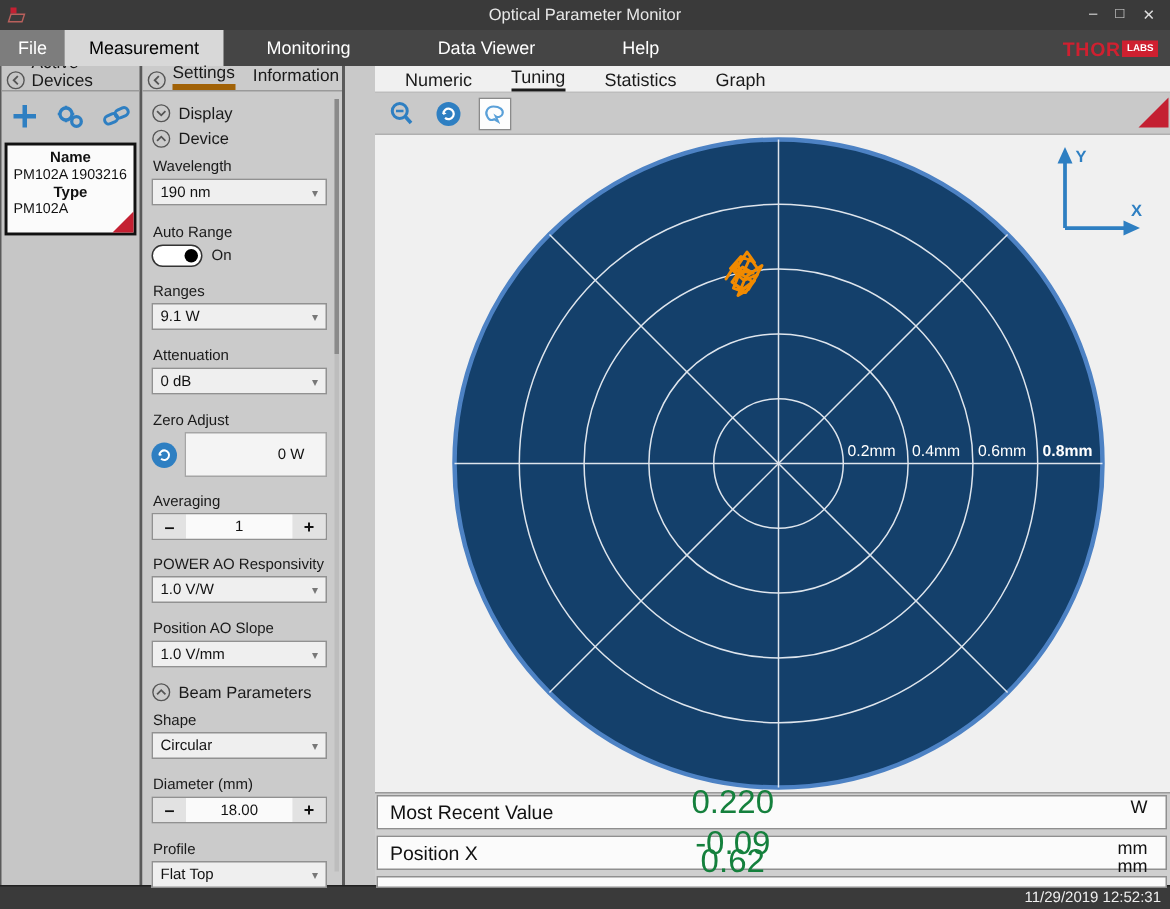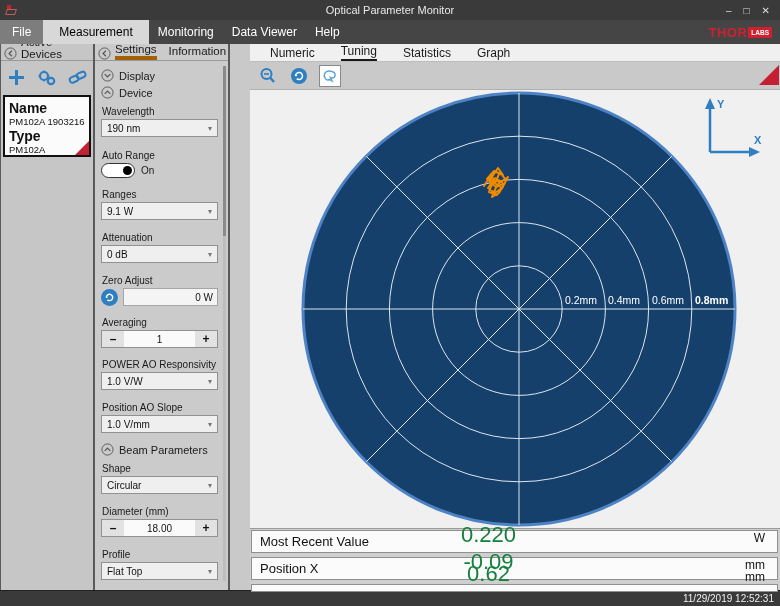--- a/index.html
+++ b/index.html
@@ -10,61 +10,61 @@
   .titlebar { height:20px; background:#3a3a3a; display:flex; align-items:center; color:#e8e8e8; font-size:11px; position:relative; }
   .app-icon { width:14px; height:11px; margin-left:5px; position:relative; }
   .app-icon .sensor { position:absolute; left:1px; top:4px; width:10px; height:6px; border:1.5px solid #b9605c; transform:skewX(-18deg); }
   .app-icon .flag { position:absolute; left:2px; top:0; width:4px; height:4px; background:#c42032; }
   .title-text { position:absolute; left:0; right:0; text-align:center; }
   .win-btns { margin-left:auto; display:flex; gap:12px; padding-right:10px; font-size:10px; color:#ddd; z-index:2; }
   .win-btns span { cursor:default; }
 
   
   .menubar { height:24px; background:#454545; display:flex; align-items:stretch; position:relative; }
-  .menu-item { color:#fff; font-size:12px; display:flex; align-items:center; padding:0 9px; }
+  .menu-item { color:#fff; font-size:12px; display:flex; align-items:center; padding:0 29px; }
   .menu-item.file { background:#7d7d7d; padding:0 12px; }
   .menu-item.selected { background:#d8d8d8; color:#000; padding:0 16px; }
   .logo { margin-left:auto; display:flex; align-items:center; padding-right:8px; }
   .logo .thor { color:#cf2030; font-weight:bold; font-size:13px; letter-spacing:0.5px; }
   .logo .labs { background:#cf2030; color:#fff; font-size:6.5px; font-weight:bold; padding:2px 3px; margin-left:1px; }
 
   
   .content { display:flex; height:546px; background:#c9c9c9; }
   .devices-panel { width:95px; background:#c6c6c6; border-right:2px solid #5a5a5a; border-left:1px solid #5a5a5a; }
   .settings-panel { width:135px; background:#cbcbcb; border-right:2px solid #5a5a5a; position:relative; }
   .main { flex:1; display:flex; flex-direction:column; background:#f0f0f0;margin-left:20px; }
 
   .panel-header { height:17px; display:flex; align-items:flex-end; gap:4px; padding:0 3px; border-bottom:1px solid #9a9a9a; }
   .panel-title { font-size:11.5px; color:#1a1a1a; }
   .circle-icon { width:13px; height:13px; flex:0 0 auto; }
 
   
   .dev-icons { display:flex; align-items:center; gap:11px; padding:7px 6px 6px 6px; }
   .device-card { margin:2px 2px; background:#fbfbfb; border:2px solid #111; padding:3px 4px; position:relative; height:62px; }
-  .device-card .lbl { font-size:14px; font-weight:bold; color:#111; }
+  .device-card .lbl { font-size:10px; font-weight:bold; color:#111;text-align:center; }
   .device-card .val { font-size:9.5px; color:#111; margin-bottom:1px; }
   .card-corner { position:absolute; right:0; bottom:0; width:0; height:0; border-left:14px solid transparent; border-bottom:14px solid #c42032; }
 
   
   .settings-tabs { display:flex; gap:12px; align-items:center; }
   .settings-tab { font-size:11.5px; color:#1a1a1a; padding-bottom:1px; }
   .settings-tab.active { border-bottom:2px solid #1a1a1a; font-weight:bold; font-weight:normal; }
   .settings-body { padding:4px 10px 0 6px; }
   .section-hdr { display:flex; align-items:center; gap:5px; margin:4px 0 2px 0; }
   .section-hdr .name { font-size:11px; color:#1a1a1a; }
   .field-label { font-size:10px; color:#1a1a1a; margin:7px 0 2px 1px; }
   .dropdown { height:18px; background:#efefef; border:1px solid #919191; display:flex; align-items:center; font-size:10px; color:#111; padding:0 5px; justify-content:space-between; }
   .dropdown .caret { color:#777; font-size:8px; }
   .toggle-row { display:flex; align-items:center; gap:6px; margin-top:2px; }
   .toggle { width:34px; height:15px; border:1.5px solid #333; border-radius:8px; background:#fff; position:relative; }
   .toggle .knob { position:absolute; right:2px; top:1.5px; width:9px; height:9px; border-radius:50%; background:#000; }
   .toggle-label { font-size:10px; color:#1a1a1a; }
   .zero-row { display:flex; align-items:center; gap:5px; margin-top:2px; }
   .round-btn { width:17px; height:17px; border-radius:50%; background:#2e7fc2; color:#fff; display:flex; align-items:center; justify-content:center; }
-  .zero-field { flex:1; height:18px; background:#f4f4f4; border:1px solid #a5a5a5; font-size:10px; color:#111; display:flex; align-items:center; justify-content:flex-end; padding-right:4px; }
+  .zero-field { flex:1; height:30px; background:#f4f4f4; border:1px solid #a5a5a5; font-size:10px; color:#111; display:flex; align-items:center; justify-content:flex-end; padding-right:14px; }
   .stepper { display:flex; height:18px; border:1px solid #919191; background:#f4f4f4; align-items:stretch; }
   .stepper .st-btn { width:22px; display:flex; align-items:center; justify-content:center; font-size:12px; font-weight:bold; color:#111; background:#e2e2e2; }
   .stepper .st-val { flex:1; display:flex; align-items:center; justify-content:center; font-size:10px; color:#111; background:#fafafa; }
   .v-scrollbar { position:absolute; right:2px; top:22px; width:3px; height:515px; background:#bdbdbd; }
   .v-scrollbar .thumb { width:3px; height:170px; background:#8a8a8a; }
 
   
   .main-tabs { height:18px; display:flex; align-items:flex-end; gap:26px; padding-left:20px; background:#f0f0f0; border-bottom:1px solid #bdbdbd; }
   .main-tab { font-size:12px; color:#1a1a1a; padding-bottom:1px; }
   .main-tab.active { border-bottom:2px solid #1a1a1a; }

